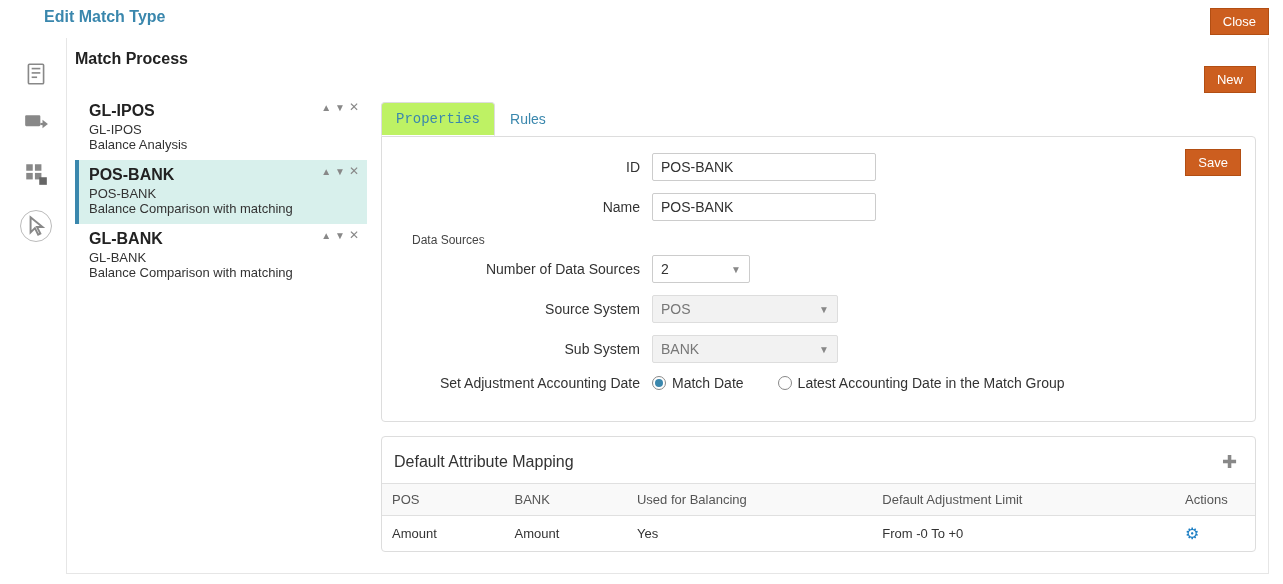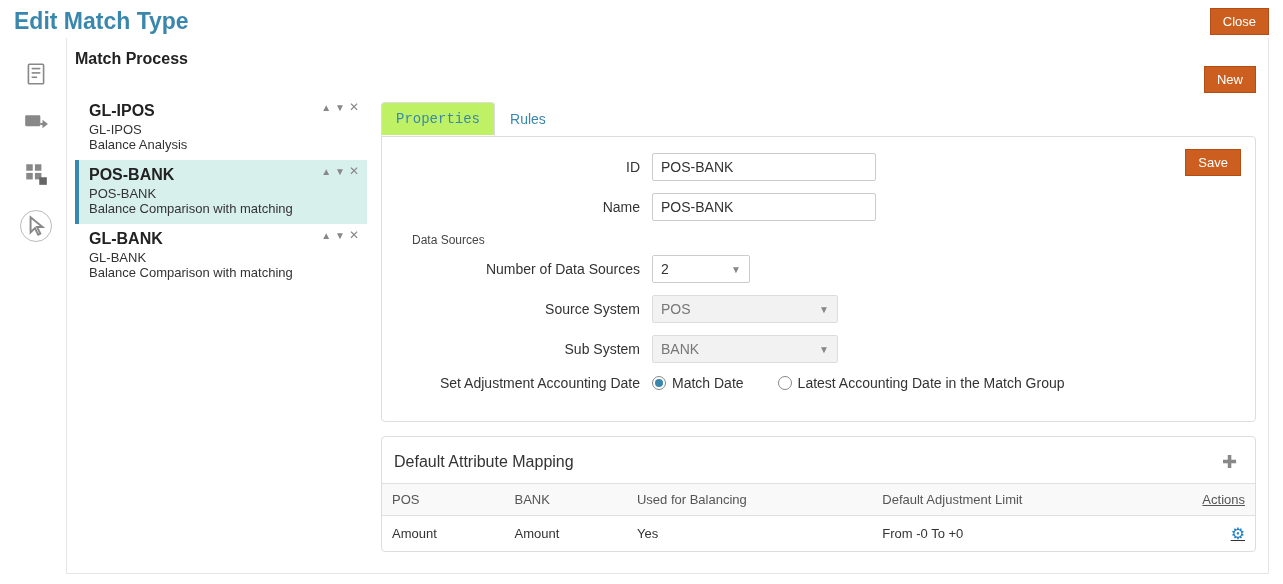--- a/index.html
+++ b/index.html
@@ -1,19 +1,19 @@
 <!DOCTYPE html>
 <html><head>
   <meta charset="utf-8">
   <style>
     * { box-sizing: border-box; margin: 0; padding: 0; font-family: "Helvetica Neue", Arial, sans-serif; }
     body { width: 1283px; height: 584px; background: #fff; position: relative; color: #333; }
     
     .top-bar { display: flex; justify-content: space-between; align-items: flex-start; padding: 8px 14px 4px; }
-    .page-title { color: #3a87ad; font-size: 23px; font-weight: 600; }
+    .page-title { color: #3a87ad; font-size: 16px; font-weight: 600; margin-left: 30px; }
     .btn-orange { background: #cc5e1f; color: #fff; border: 1px solid #b24e13; border-radius: 0; padding: 5px 12px; font-size: 13px; cursor: pointer; }
 
     .sidebar-icons { position: absolute; left: 16px; top: 60px; width: 40px; display: flex; flex-direction: column; gap: 22px; align-items: center; }
     .sidebar-icons .icon { width: 28px; height: 28px; display: flex; align-items: center; justify-content: center; color: #888; }
     .sidebar-icons .icon.selected { border: 1px solid #bbb; border-radius: 50%; width: 32px; height: 32px; }
     
     .main { position: absolute; left: 66px; top: 38px; right: 14px; bottom: 10px; border: 1px solid #e6e6e6; border-top: none; padding: 12px 0 12px 8px; }
     
     .section-header { font-size: 16px; font-weight: 700; color: #222; padding-left: 0px; }
     
@@ -55,21 +55,21 @@
     .radio.checked::after { content: ""; width: 8px; height: 8px; border-radius: 50%; background: #3a87ad; }
     
     .save-area { position: absolute; top: 12px; right: 14px; }
 
     .mapping-box { border: 1px solid #ddd; border-radius: 4px; margin-top: 14px; position: relative; }
     .mapping-head { padding: 14px 12px 10px; font-size: 16px; color: #333; display: flex; justify-content: space-between; align-items: center; }
     .plus-icon { color: #888; font-size: 18px; cursor: pointer; padding-right: 6px; }
     .table { width: 100%; border-collapse: collapse; font-size: 13px; }
     .table th, .table td { text-align: left; padding: 8px 10px; border-top: 1px solid #e6e6e6; }
     .table th { background: #f9f9f9; color: #555; font-weight: 400; border-top: 1px solid #e0e0e0; border-bottom: 1px solid #e0e0e0; }
-    .table th:last-child, .table td:last-child { text-align: right; width: 80px; text-decoration: underline; }
+    .table th:last-child, .table td:last-child { text-align: left; width: 80px; }
     .gear { color: #1d7fc4; font-size: 16px; cursor: pointer; }
     
     svg.icon-svg { width: 26px; height: 26px; }
   </style>
 </head>
 <body>
 
 <div class="top-bar">
   <div class="page-title">Edit Match Type</div>
   <button class="btn-orange">Close</button>

